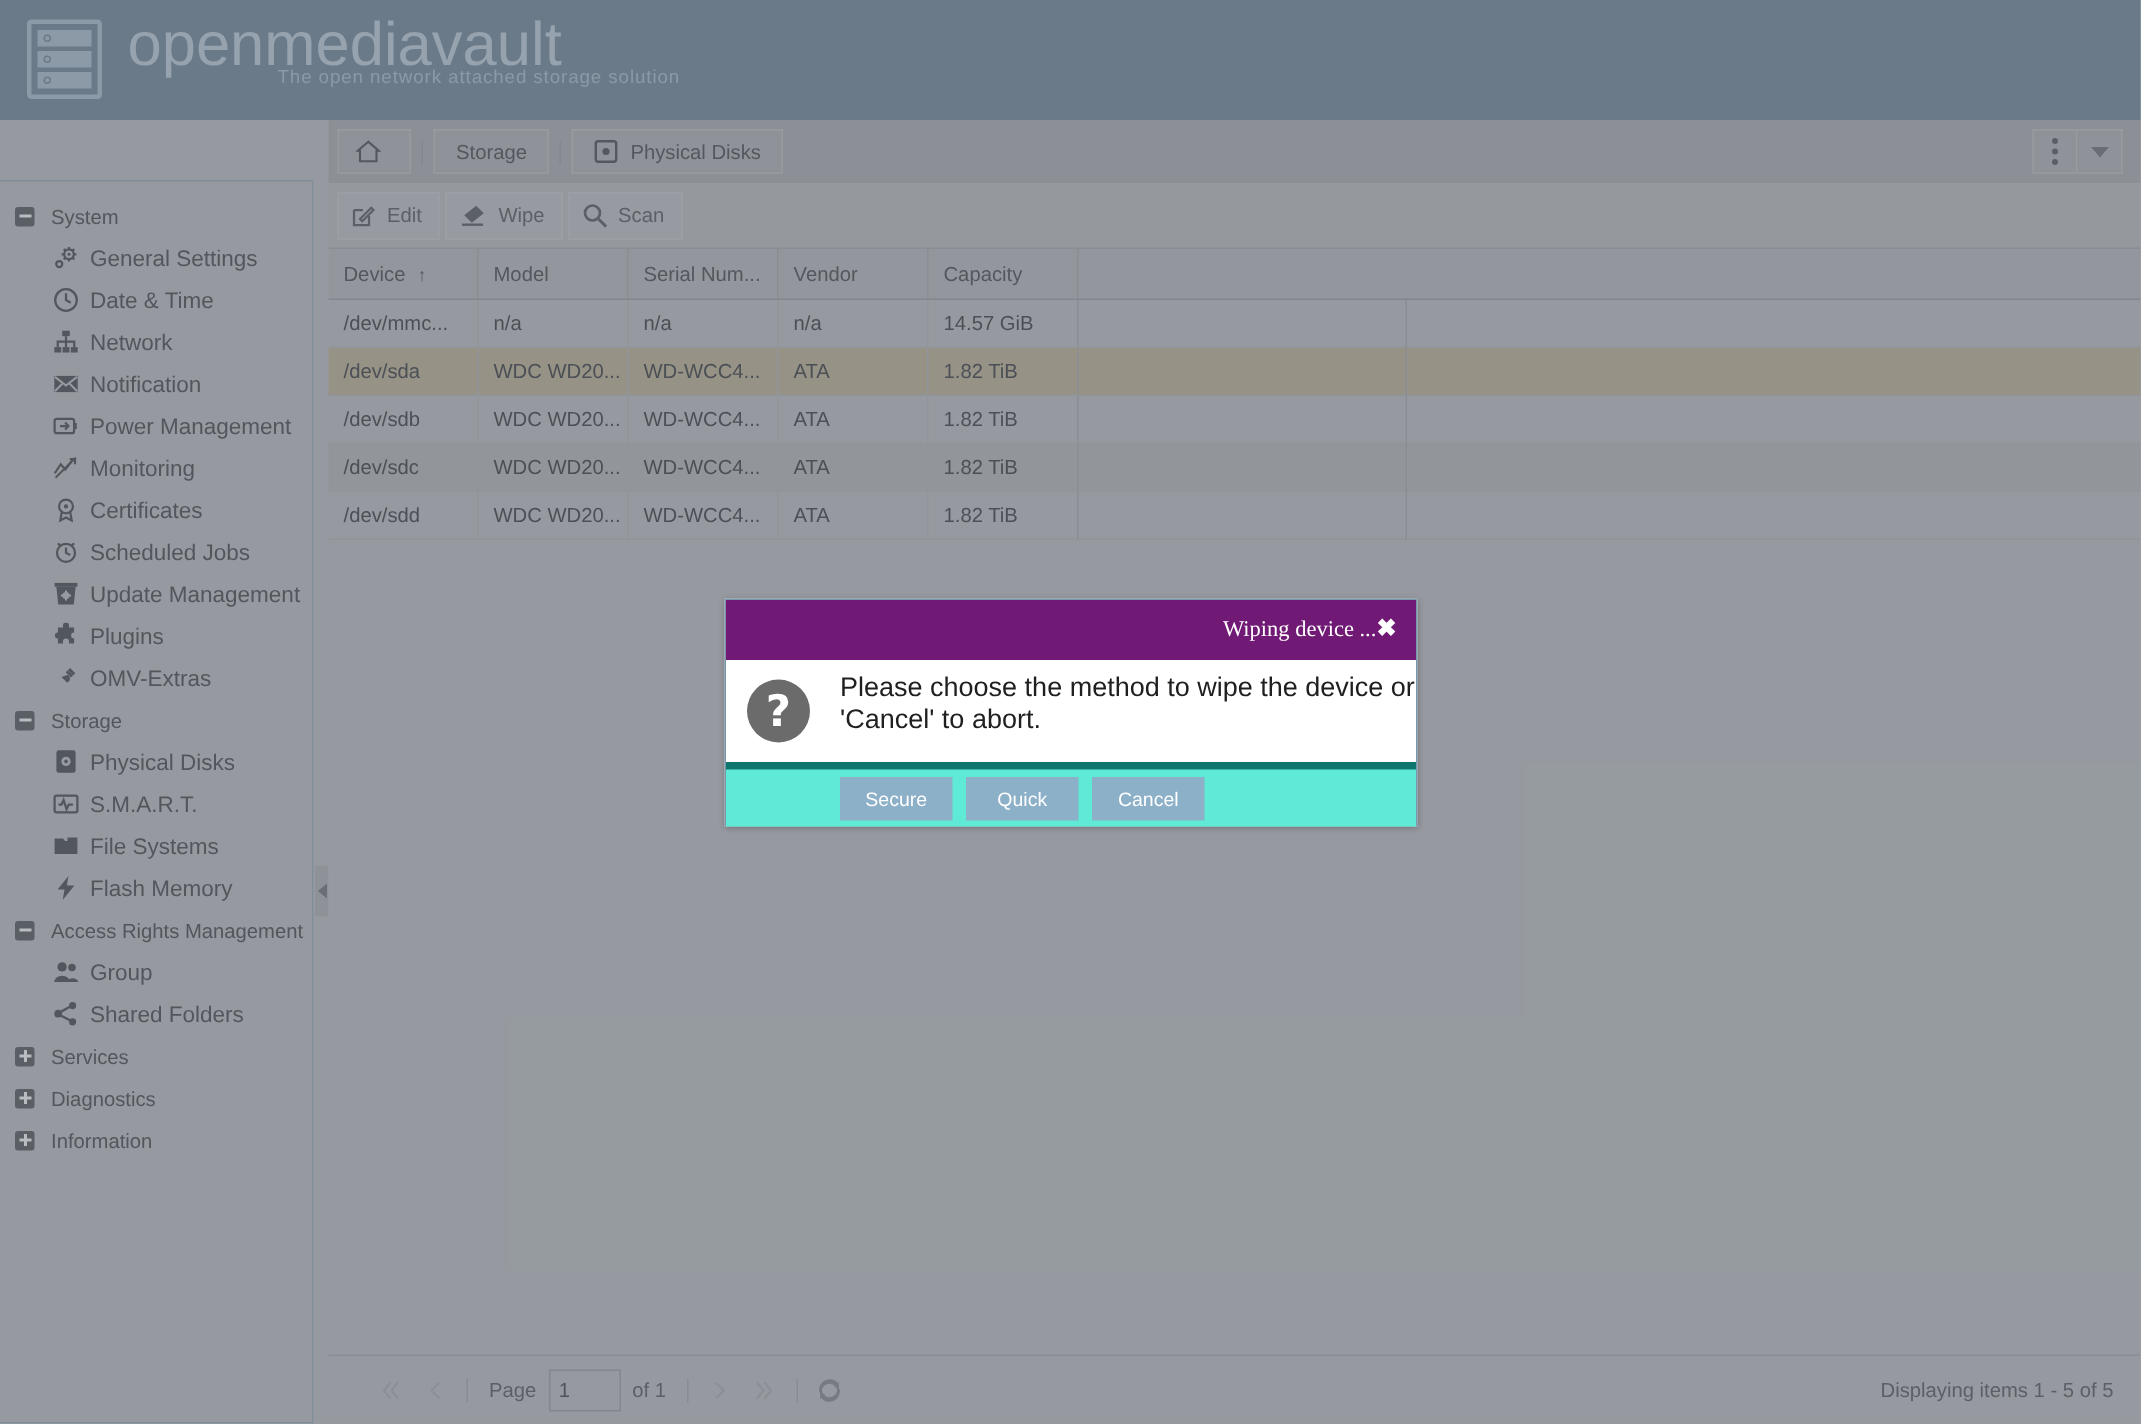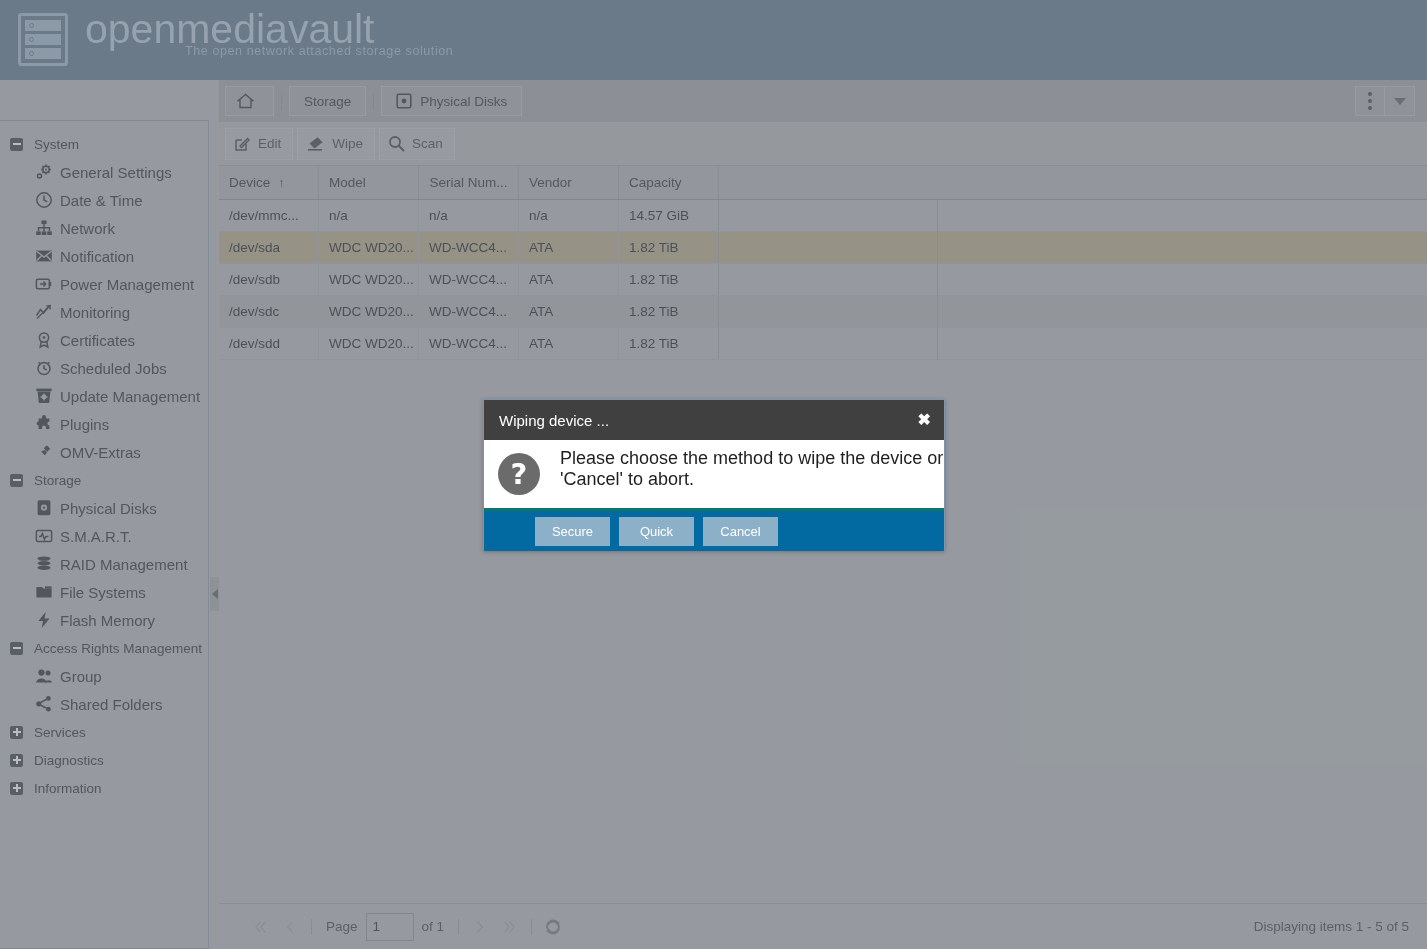--- a/index.html
+++ b/index.html
@@ -241,23 +241,24 @@
     background: rgba(140,145,150,0.25);
   }
   .dialog {
     position: absolute; left: 483px; top: 399px;
     width: 462px; height: 152px;
     background: #ededed;
     border: 1px solid #7d95aa;
     box-shadow: 0 1px 4px rgba(0,0,0,0.25);
   }
   .dlg-head {
-    height: 40px; background: #404040;
-    display: flex; align-items: center; justify-content: space-between;
+    height: 40px; background: #701a75;
+    display: flex; align-items: center; justify-content: flex-end;
     padding: 0 13px 0 15px;
+    font-family: Liberation Serif, serif;
   }
   .dlg-title { font-size: 15px; color: #ffffff; }
   .dlg-close {
     font-size: 16px; color: #ffffff; cursor: pointer;
     line-height: 1; font-weight: bold;
   }
   .dlg-body {
     height: 68px; background: #ffffff;
     display: flex; align-items: center; padding-left: 14px;
   }
@@ -266,24 +267,24 @@
     background: #6b6b6b; color: #ffffff;
     display: flex; align-items: center; justify-content: center;
     font-size: 29px; font-weight: bold; flex: 0 0 42px;
     font-family: "DejaVu Sans", sans-serif;
   }
   .dlg-msg {
     margin-left: 20px; font-size: 18px; color: #1f1f1f;
     align-self: flex-start; margin-top: 8px;
   }
   .dlg-foot {
-    height: 43px; background: #0369a1;
+    height: 43px; background: #5eead4;
     display: flex; align-items: center; gap: 9px;
-    padding-left: 51px;
-    border-top: 3px solid #0f766e;
+    padding-left: 76px;
+    border-top: 5px solid #0f766e;
   }
   .dlg-btn {
     height: 29px; min-width: 75px; padding: 0 14px;
     background: #8db0c9; border: none; color: #ffffff;
     font-family: "Liberation Sans", sans-serif; font-size: 13px;
     cursor: pointer;
   }
 </style>
 </head>
 <body>
@@ -445,30 +446,20 @@
             <span class="label">Physical Disks</span>
           </div>
           <div class="nav-item">
             <span class="ico">
               <svg width="18" height="18" viewBox="0 0 18 18">
                 <rect x="1.4" y="3.4" width="15.2" height="11.2" rx="1.4" stroke="#3f444a" stroke-width="1.5" fill="none"></rect>
                 <path d="M4 9.4 L6 9.4 L7.4 6.4 L9.4 12.4 L10.8 9.4 L13.6 9.4" stroke="#3f444a" stroke-width="1.5" fill="none"></path>
               </svg>
             </span>
             <span class="label">S.M.A.R.T.</span>
-          </div>
-          <div class="nav-item">
-            <span class="ico">
-              <svg width="18" height="18" viewBox="0 0 18 18">
-                <ellipse cx="9" cy="3.6" rx="6.6" ry="2.2" fill="#3f444a"></ellipse>
-                <ellipse cx="9" cy="8.2" rx="6.6" ry="2.2" fill="#3f444a"></ellipse>
-                <ellipse cx="9" cy="12.8" rx="6.6" ry="2.2" fill="#3f444a"></ellipse>
-              </svg>
-            </span>
-            <span class="label">RAID Management</span>
           </div>
           <div class="nav-item">
             <span class="ico">
               <svg width="18" height="18" viewBox="0 0 18 18">
                 <path d="M1.4 4 L7 4 L8.4 5.6 L16.6 5.6 L16.6 14.4 L1.4 14.4 Z" fill="#3f444a"></path>
                 <path d="M10 5.6 L10 3.4 L16.6 3.4 L16.6 5.6" fill="#3f444a"></path>
               </svg>
             </span>
             <span class="label">File Systems</span>
           </div>
@@ -597,21 +588,21 @@
 
       <div class="grid">
         <div class="grid-head" id="grid-head">
             <div class="gh" style="width: 100px; flex: 0 0 100px;">
               <span>Device</span>
               <span class="sortarr">↑</span>
             </div>
             <div class="gh" style="width: 100px; flex: 0 0 100px;">
               <span>Model</span>
             </div>
-            <div class="gh" style="width: 100px; flex: 0 0 100px; justify-content: center;">
+            <div class="gh" style="width: 100px; flex: 0 0 100px;">
               <span>Serial Num...</span>
             </div>
             <div class="gh" style="width: 100px; flex: 0 0 100px;">
               <span>Vendor</span>
             </div>
             <div class="gh" style="width: 100px; flex: 0 0 100px;">
               <span>Capacity</span>
             </div>
           </div>
         <div class="grid-body" id="grid-body">

